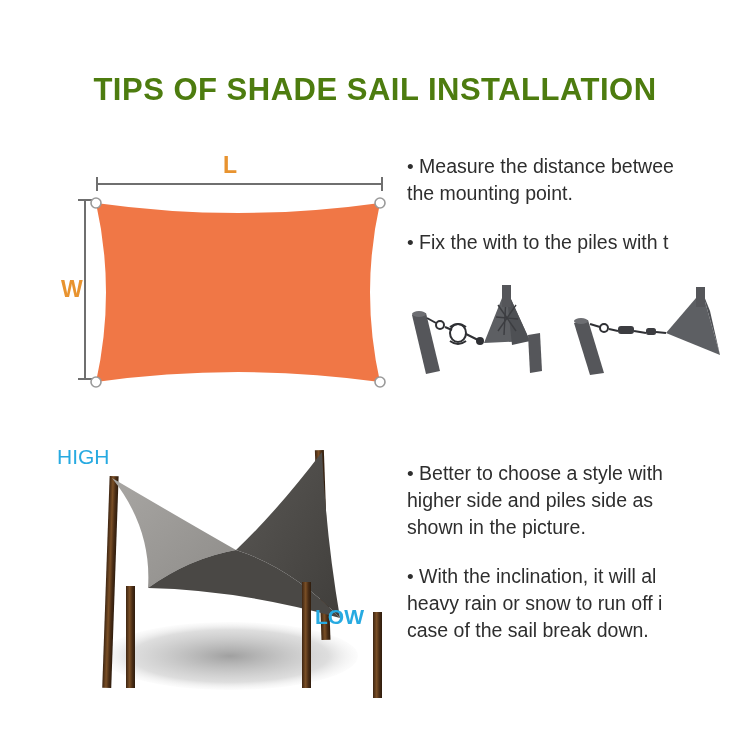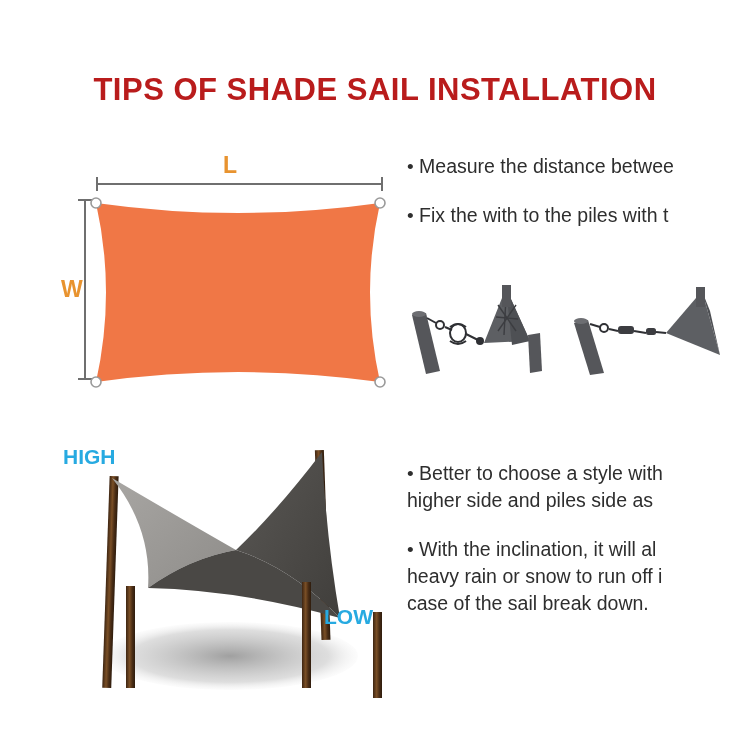--- a/index.html
+++ b/index.html
@@ -2,21 +2,21 @@
 <html><head>
 <meta charset="utf-8">
 <style>
   html,body{margin:0;padding:0;background:#fff;}
   body{width:750px;height:750px;overflow:hidden;
        font-family:"Liberation Sans","DejaVu Sans",sans-serif;color:#2b2b2b;}
   #page{position:relative;width:750px;height:750px;background:#ffffff;overflow:hidden;}
 
   
   #title{position:absolute;left:0;top:72px;width:750px;text-align:center;
-         font-size:31px;font-weight:bold;letter-spacing:.5px;color:#b91c1c;}
+         font-size:31px;font-weight:bold;letter-spacing:.5px;color:#4d7c0f;}
 
   
   .panel{position:absolute;}
 
   
   .textcol{position:absolute;left:407px;width:360px;}
   .bullet{font-size:19.5px;line-height:27px;color:#2e2e2e;white-space:nowrap;}
   .bullet + .bullet{margin-top:22px;}
   .bullet .dot{font-size:19px;}
 
@@ -31,22 +31,22 @@
   #dimW:before{top:0;} #dimW:after{bottom:0;}
   #labelW{position:absolute;left:3px;top:126px;font-size:23px;font-weight:bold;color:#E8932F;}
   #sailsvg{position:absolute;left:30px;top:45px;}
 
   
   #hw1{left:400px;top:283px;}
   #hw2{left:560px;top:283px;}
 
   
   #canopyblock{left:40px;top:440px;width:380px;height:270px;}
-  #labelHIGH{position:absolute;left:23px;top:5px;font-size:21px;font-weight:bold;color:#27AAE1;z-index:5;}
-  #labelLOW{position:absolute;left:284px;top:165px;font-size:21px;font-weight:bold;color:#27AAE1;z-index:5;}
+  #labelHIGH{position:absolute;left:17px;top:5px;font-size:21px;font-weight:normal;color:#27AAE1;z-index:5;}
+  #labelLOW{position:absolute;left:275px;top:165px;font-size:21px;font-weight:bold;color:#27AAE1;z-index:5;}
 </style>
 </head>
 <body>
 
 <div id="page">
 
   <div id="title">TIPS OF SHADE SAIL INSTALLATION</div>
 
   <div class="panel" id="sailblock">
 
@@ -64,20 +64,21 @@
         <circle cx="8" cy="187" r="5" fill="#ffffff" stroke="#9a9a9a" stroke-width="1.6"></circle>
         <circle cx="292" cy="187" r="5" fill="#ffffff" stroke="#9a9a9a" stroke-width="1.6"></circle>
       </g>
     </svg>
   </div>
 
   <div class="textcol" style="top:153px;">
     <div class="bullet">
       <span class="dot">•</span>
       <span>Measure the distance betwee</span><br>
+      <span>the mounting point.</span>
     </div>
     <div class="bullet">
       <span class="dot">•</span>
       <span>Fix the with to the piles with t</span><br>
     </div>
   </div>
 
   <svg class="panel" id="hw1" width="175" height="92" viewBox="0 0 175 92">
 
     <g>
@@ -174,20 +175,21 @@
       <rect x="262" y="142" width="9" height="106" fill="url(#woodGrad)"></rect>
       <rect x="333" y="172" width="9" height="86" fill="url(#woodGrad)"></rect>
     </svg>
   </div>
 
   <div class="textcol" style="top:460px;">
     <div class="bullet">
       <span class="dot">•</span>
       <span>Better to choose a style with</span><br>
       <span>higher side and piles side as</span><br>
+      <span>shown in the picture.</span>
     </div>
     <div class="bullet">
       <span class="dot">•</span>
       <span>With the inclination, it will al</span><br>
       <span>heavy rain or snow to run off i</span><br>
       <span>case of the sail break down.</span>
     </div>
   </div>
 
 </div>

